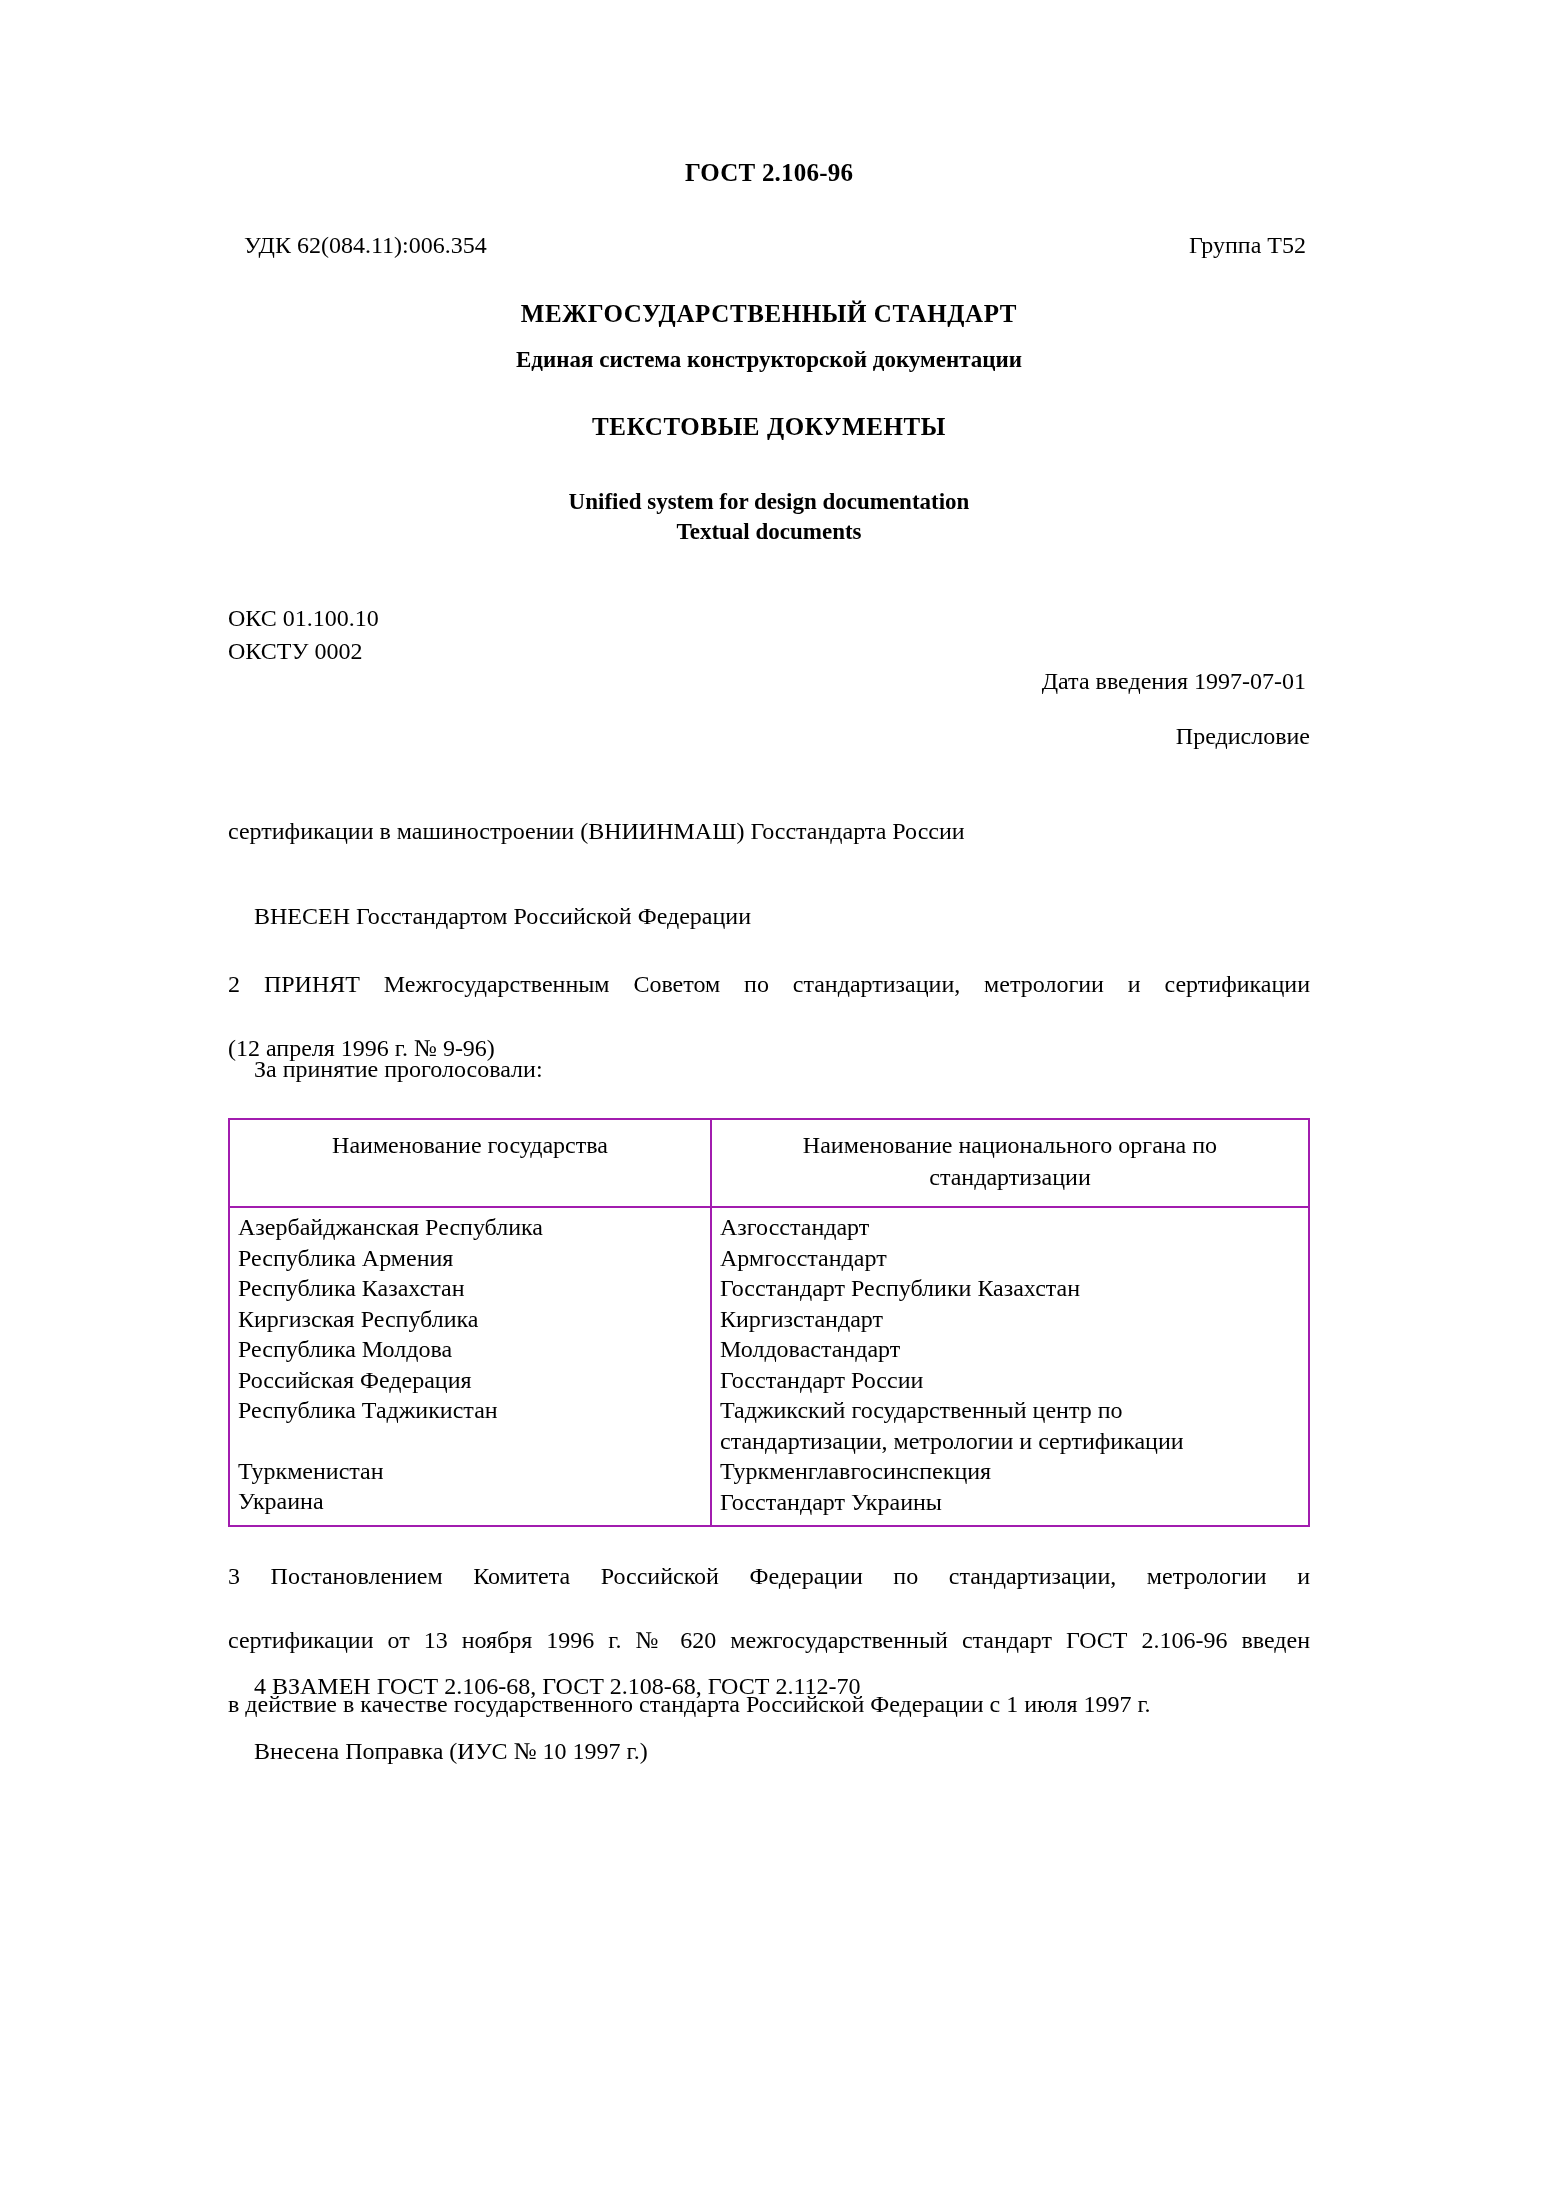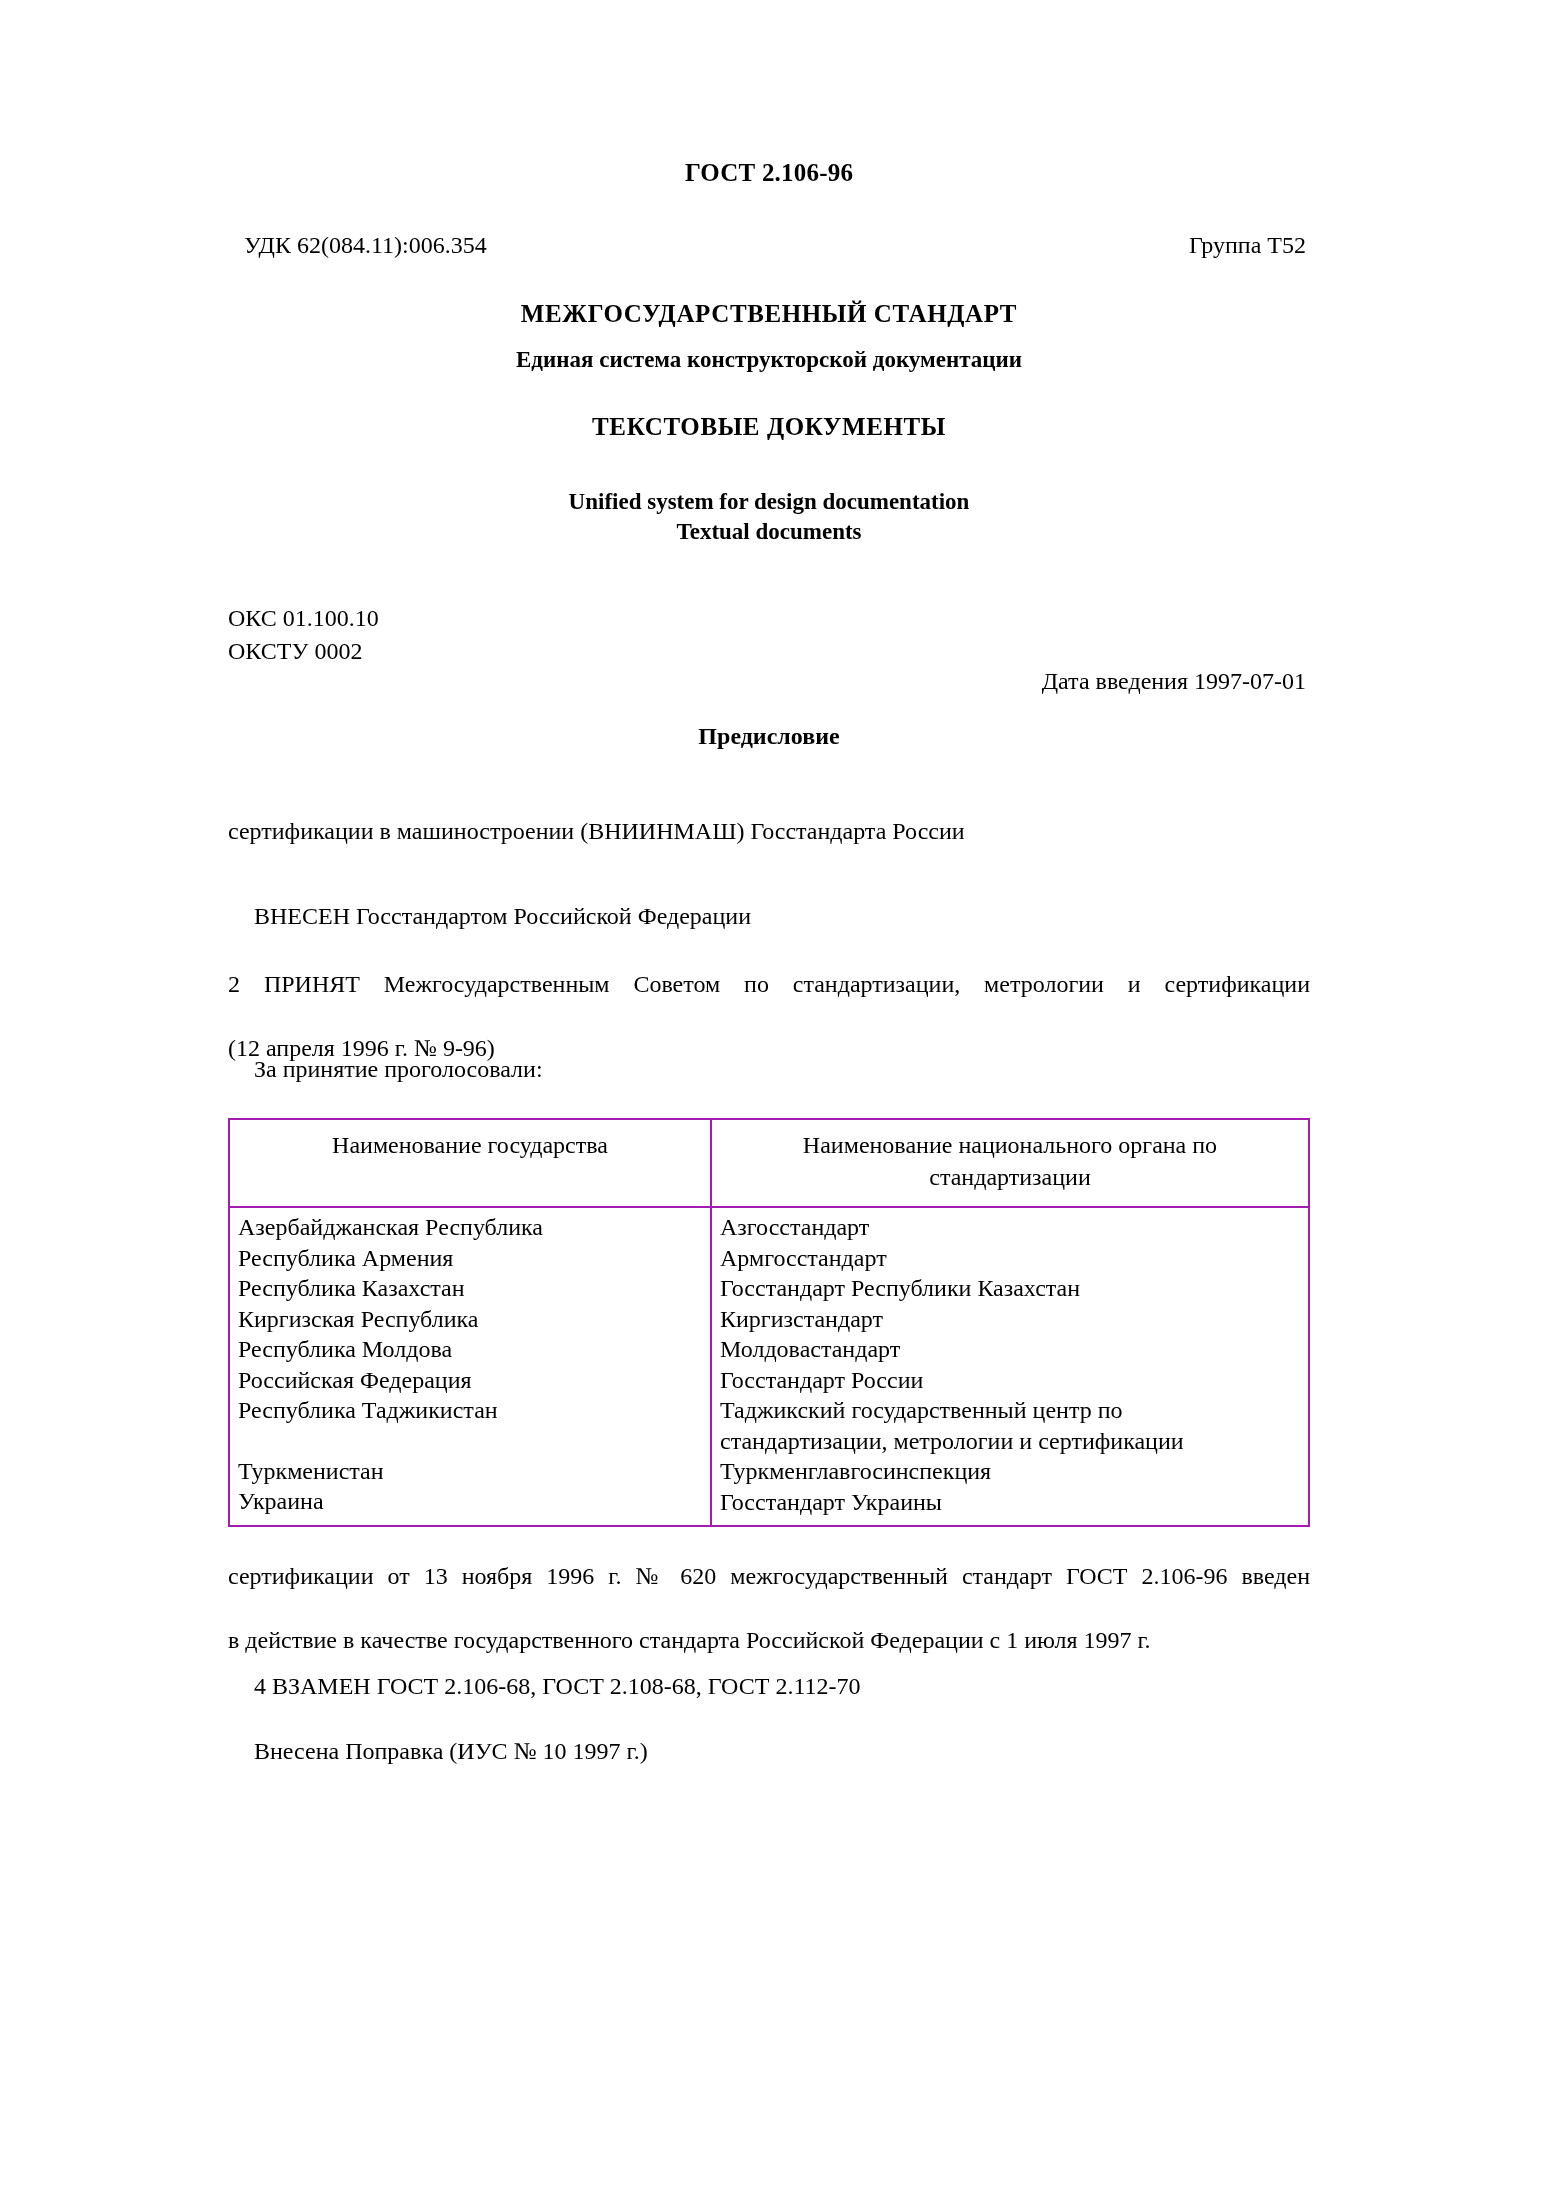--- a/index.html
+++ b/index.html
@@ -101,23 +101,23 @@
     top: 668px;
     font-size: 24px;
   }
 
   
   .preface-head {
     position: absolute;
     left: 0;
     top: 723px;
     width: 1082px;
-    text-align: center;
-    font-size: 24px;
-    font-weight: bold;
+    text-align: right;
+    font-size: 24px;
+    font-weight: normal;
   }
 
   .para {
     position: absolute;
     width: 1082px;
     font-size: 24px;
     line-height: 32px;
     text-align: justify;
   }
 
@@ -259,20 +259,21 @@
               <div class="line">стандартизации, метрологии и сертификации</div>
               <div class="line">Туркменглавгосинспекция</div>
               <div class="line">Госстандарт Украины</div>
             </div>
           </td>
         </tr>
       </tbody>
     </table>
 
     <div class="para p-after1">
+      <span class="justify-row">3  Постановлением  Комитета  Российской  Федерации  по  стандартизации,  метрологии  и</span>
       <span class="justify-row">сертификации от 13 ноября 1996 г. № 620 межгосударственный стандарт ГОСТ 2.106-96 введен</span>
       <span>в действие в качестве государственного стандарта Российской Федерации с 1 июля 1997 г.</span>
     </div>
 
     <div class="para p-after2">
       <span style="padding-left:26px;">4 ВЗАМЕН ГОСТ 2.106-68, ГОСТ 2.108-68, ГОСТ 2.112-70</span>
     </div>
 
     <div class="para p-after3">
       <span style="padding-left:26px;">Внесена Поправка (ИУС № 10 1997 г.)</span>

